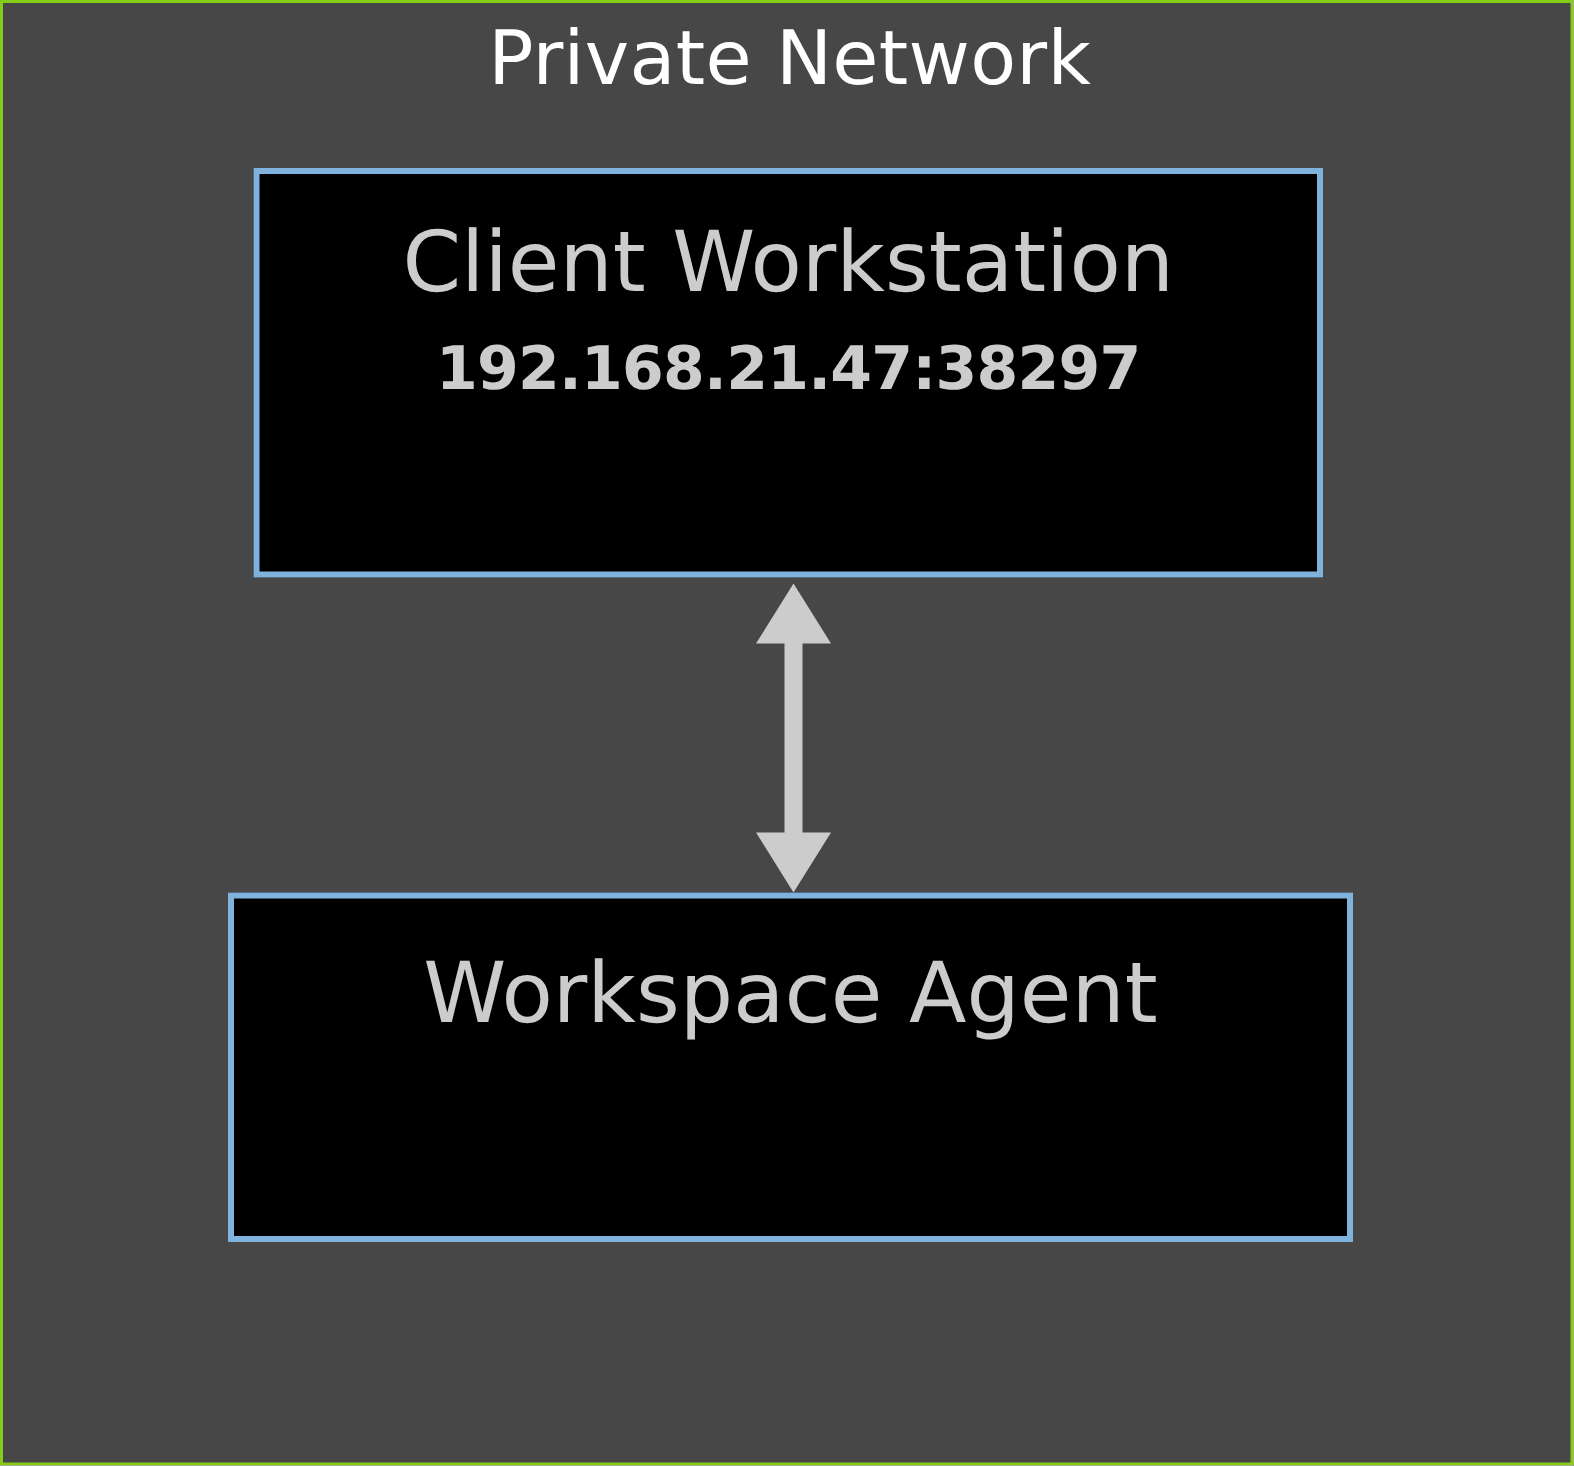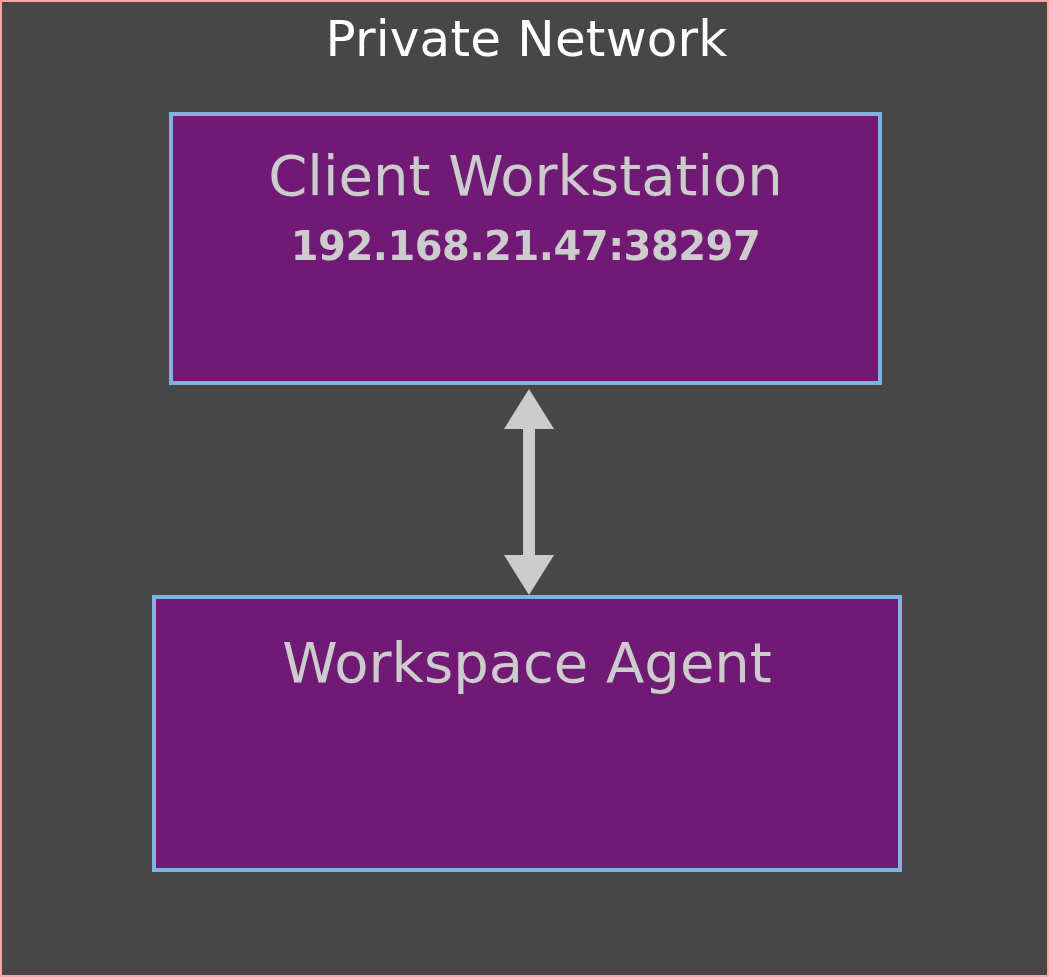--- a/index.html
+++ b/index.html
@@ -7,58 +7,58 @@
     margin: 0;
     padding: 0;
     background: #ffffff;
   }
   #canvas {
     position: relative;
     width: 1049px;
     height: 977px;
     background: #474747;
     box-sizing: border-box;
-    border: 2px solid #fca5a5;
+    border: 2px solid #84cc16;
     overflow: hidden;
     font-family: "DejaVu Sans", "Liberation Sans", sans-serif;
   }
   #diagram-title {
     position: absolute;
     left: 0;
     top: 6px;
     width: 1049px;
     text-align: center;
     color: #ffffff;
     font-size: 50px;
     line-height: 62px;
     font-weight: 400;
     letter-spacing: 0.2px;
     white-space: nowrap;
   }
   .node-box {
     position: absolute;
     box-sizing: border-box;
-    background: #701a75;
+    background: #000000;
     border: 4px solid #7fb3dd;
     display: block;
     text-align: center;
     overflow: hidden;
   }
   #node-client {
     left: 167px;
     top: 110px;
     width: 713px;
     height: 273px;
     padding-top: 26px;
   }
   #node-agent {
     left: 150px;
     top: 593px;
     width: 750px;
-    height: 277px;
+    height: 233px;
     padding-top: 30px;
   }
   .node-label {
     color: #cccccc;
     font-size: 56px;
     line-height: 68px;
     font-weight: 400;
     white-space: nowrap;
     display: block;
   }

